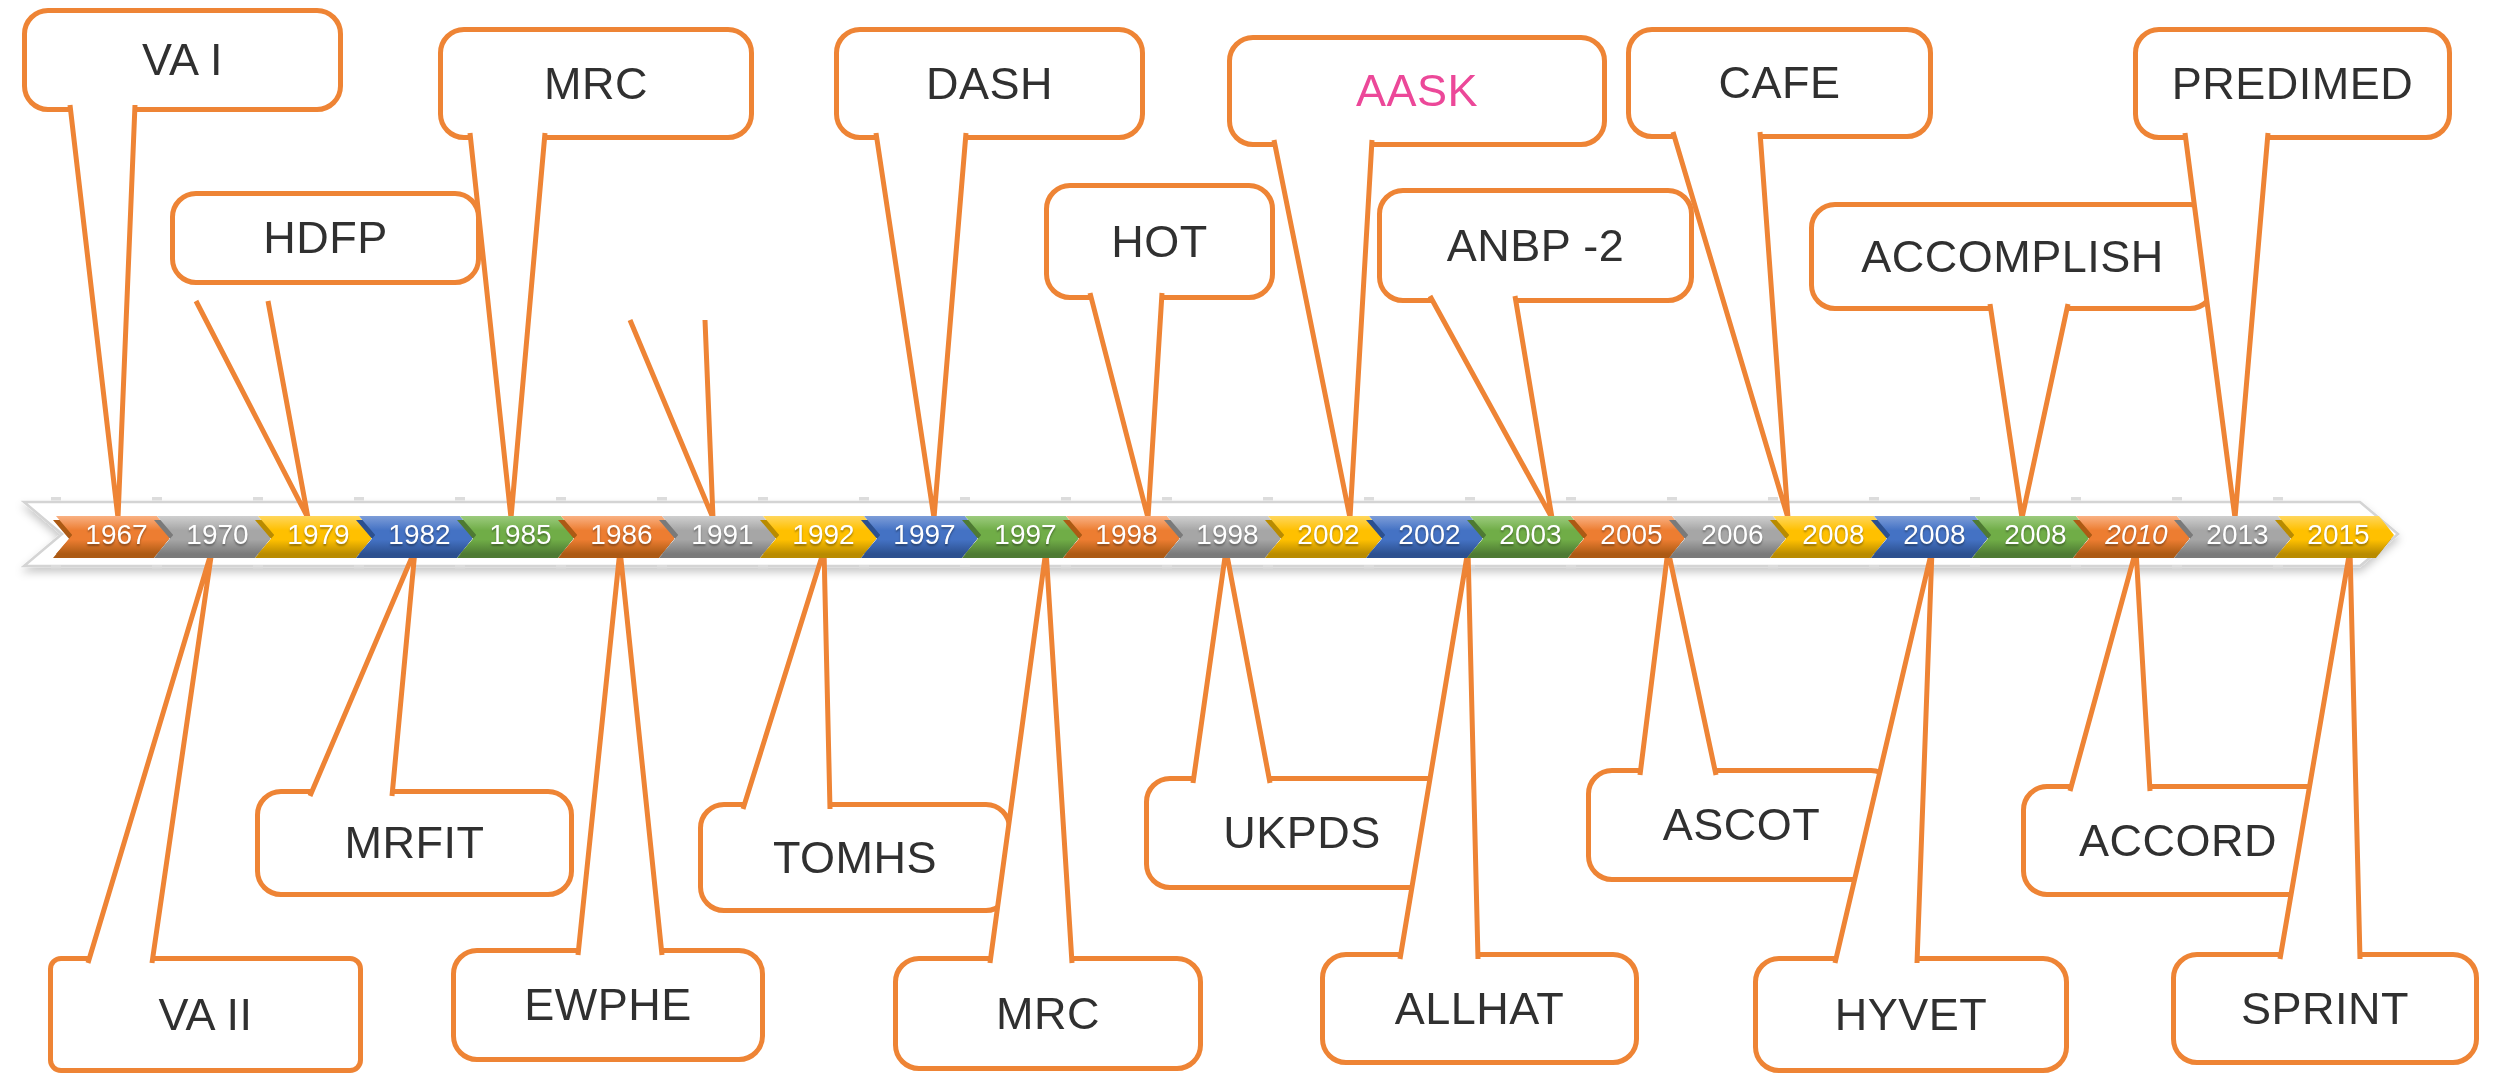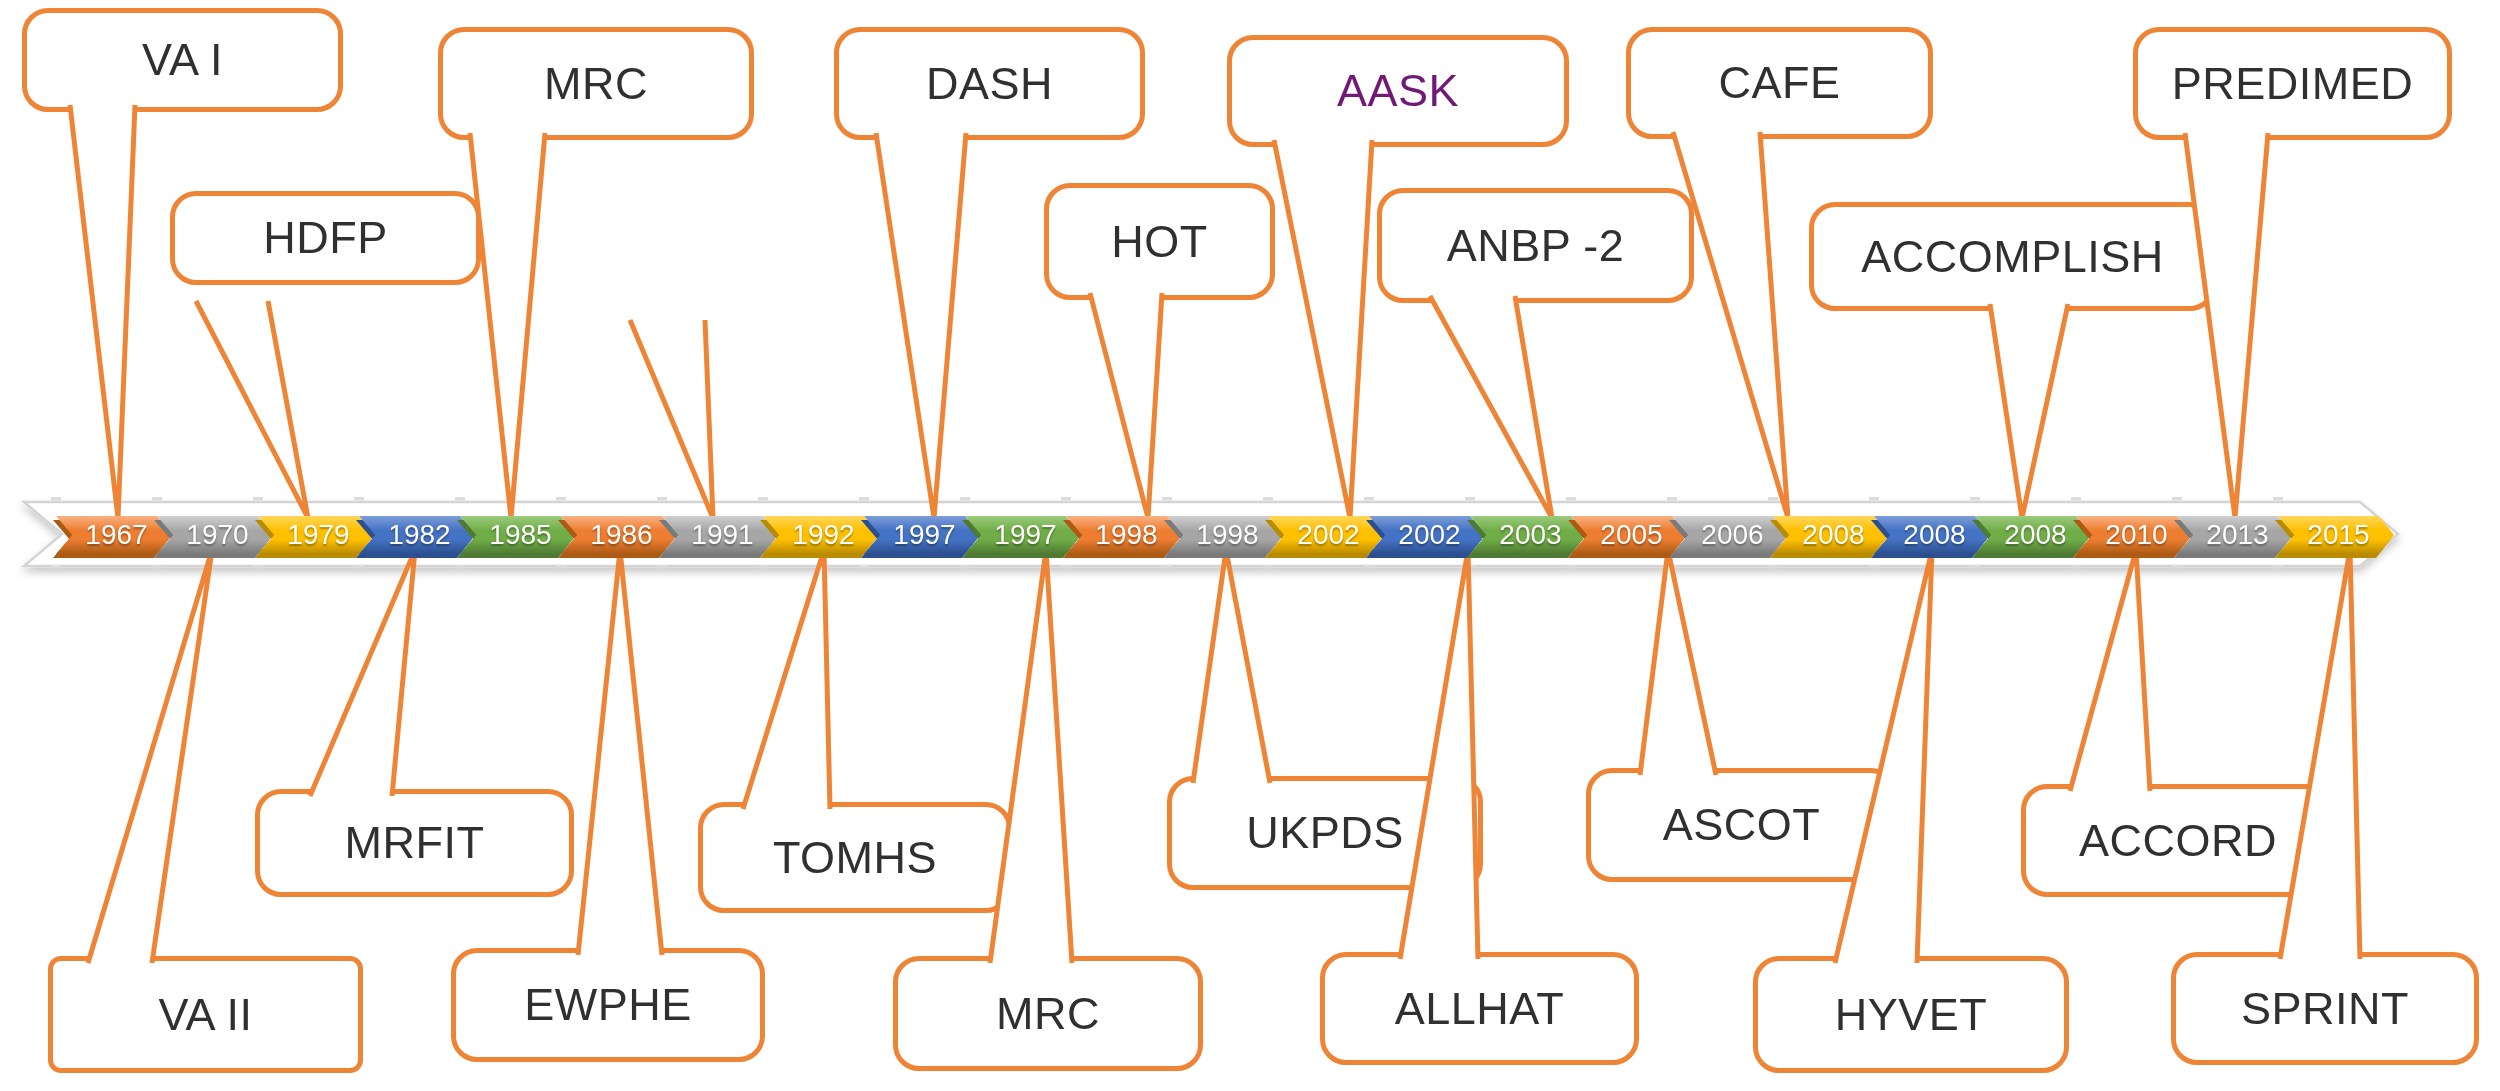--- a/index.html
+++ b/index.html
@@ -99,21 +99,21 @@
       </div>
       <div class="callout" style="left: 438px; top: 27px; width: 316px; height: 113px; border-color: rgb(238, 132, 53); color: rgb(48, 48, 48);">
         <span>MRC</span>
       </div>
       <div class="callout" style="left: 834px; top: 27px; width: 311px; height: 113px; border-color: rgb(238, 132, 53); color: rgb(48, 48, 48);">
         <span>DASH</span>
       </div>
       <div class="callout" style="left: 1044px; top: 183px; width: 231px; height: 117px; border-color: rgb(238, 132, 53); color: rgb(48, 48, 48);">
         <span>HOT</span>
       </div>
-      <div class="callout" style="left: 1227px; top: 35px; width: 342px; height: 112px; border-color: rgb(238, 132, 53); color: #701a75;">
+      <div class="callout" style="left: 1227px; top: 35px; width: 380px; height: 112px; border-color: rgb(238, 132, 53); color: #ec4899;">
         <span>AASK</span>
       </div>
       <div class="callout" style="left: 1377px; top: 188px; width: 317px; height: 115px; border-color: rgb(238, 132, 53); color: rgb(48, 48, 48);">
         <span>ANBP -2</span>
       </div>
       <div class="callout" style="left: 1626px; top: 27px; width: 307px; height: 112px; border-color: rgb(238, 132, 53); color: rgb(48, 48, 48);">
         <span>CAFE</span>
       </div>
       <div class="callout" style="left: 1809px; top: 202px; width: 407px; height: 109px; border-color: rgb(238, 132, 53); color: rgb(48, 48, 48);">
         <span>ACCOMPLISH</span>
@@ -129,21 +129,21 @@
       </div>
       <div class="callout" style="left: 451px; top: 948px; width: 314px; height: 114px; border-color: rgb(238, 132, 53); color: rgb(48, 48, 48);">
         <span>EWPHE</span>
       </div>
       <div class="callout" style="left: 698px; top: 802px; width: 314px; height: 111px; border-color: rgb(238, 132, 53); color: rgb(48, 48, 48);">
         <span>TOMHS</span>
       </div>
       <div class="callout" style="left: 893px; top: 956px; width: 310px; height: 115px; border-color: rgb(238, 132, 53); color: rgb(48, 48, 48);">
         <span>MRC</span>
       </div>
-      <div class="callout" style="left: 1144px; top: 776px; width: 316px; height: 114px; border-color: rgb(238, 132, 53); color: rgb(48, 48, 48); margin-left: 23px;">
+      <div class="callout" style="left: 1144px; top: 776px; width: 316px; height: 114px; border-color: rgb(238, 132, 53); color: rgb(48, 48, 48);">
         <span>UKPDS</span>
       </div>
       <div class="callout" style="left: 1320px; top: 952px; width: 319px; height: 113px; border-color: rgb(238, 132, 53); color: rgb(48, 48, 48);">
         <span>ALLHAT</span>
       </div>
       <div class="callout" style="left: 1586px; top: 768px; width: 311px; height: 114px; border-color: rgb(238, 132, 53); color: rgb(48, 48, 48);">
         <span>ASCOT</span>
       </div>
       <div class="callout" style="left: 1753px; top: 956px; width: 316px; height: 117px; border-color: rgb(238, 132, 53); color: rgb(48, 48, 48);">
         <span>HYVET</span>
@@ -280,21 +280,21 @@
       </div>
       <div class="chev-back" style="left: 1871px; top: 520px; background: rgb(44, 80, 143);"></div>
       <div class="chev" style="left: 1874px; top: 516px; background: linear-gradient(rgb(125, 157, 216) 0%, rgb(68, 114, 196) 38%, rgb(68, 114, 196) 62%, rgb(44, 80, 143) 100%);">
         <span>2008</span>
       </div>
       <div class="chev-back" style="left: 1972px; top: 520px; background: rgb(78, 122, 51);"></div>
       <div class="chev" style="left: 1975px; top: 516px; background: linear-gradient(rgb(156, 203, 126) 0%, rgb(112, 173, 71) 38%, rgb(112, 173, 71) 62%, rgb(78, 122, 51) 100%);">
         <span>2008</span>
       </div>
       <div class="chev-back" style="left: 2073px; top: 520px; background: rgb(172, 90, 20);"></div>
-      <div class="chev" style="left: 2076px; top: 516px; background: linear-gradient(rgb(249, 177, 131) 0%, rgb(237, 125, 49) 38%, rgb(237, 125, 49) 62%, rgb(172, 90, 20) 100%);">
+      <div class="chev" style="left: 2076px; top: 516px; background: linear-gradient(rgb(249, 177, 131) 0%, rgb(237, 125, 49) 38%, rgb(237, 125, 49) 62%, rgb(172, 90, 20) 100%); font-style: italic;">
         <span>2010</span>
       </div>
       <div class="chev-back" style="left: 2174px; top: 520px; background: rgb(122, 122, 122);"></div>
       <div class="chev" style="left: 2177px; top: 516px; background: linear-gradient(rgb(207, 207, 207) 0%, rgb(166, 166, 166) 38%, rgb(166, 166, 166) 62%, rgb(122, 122, 122) 100%);">
         <span>2013</span>
       </div>
       <div class="chev-back" style="left: 2275px; top: 520px; background: rgb(185, 139, 0);"></div>
       <div class="chev" style="left: 2278px; top: 516px; background: linear-gradient(rgb(255, 214, 92) 0%, rgb(255, 192, 0) 38%, rgb(255, 192, 0) 62%, rgb(185, 139, 0) 100%);">
         <span>2015</span>
       </div>

